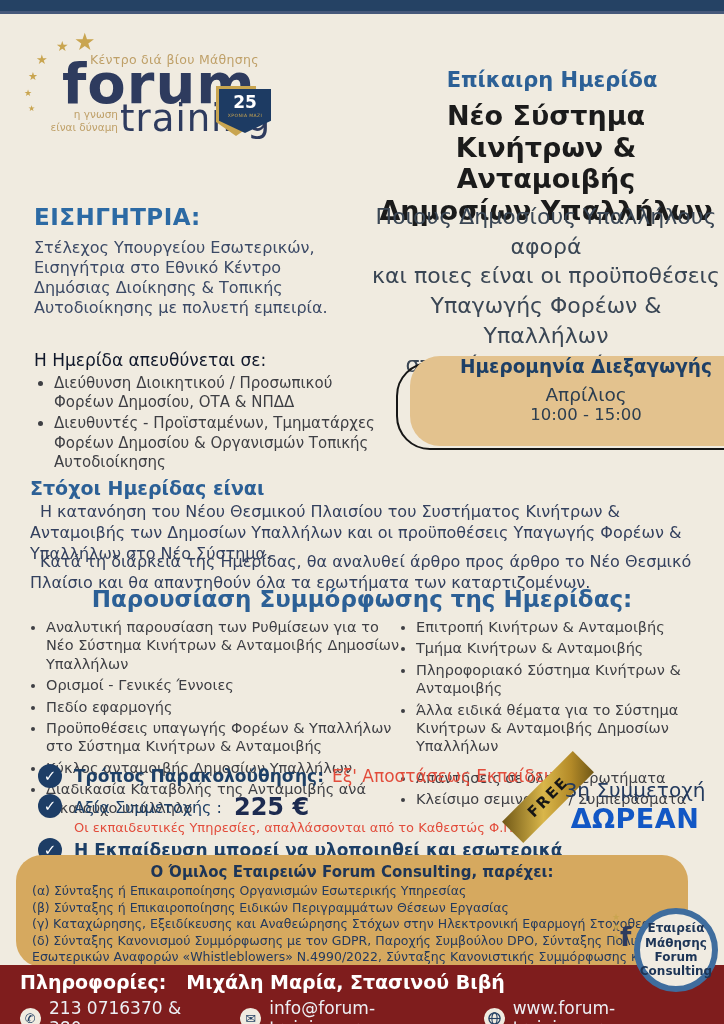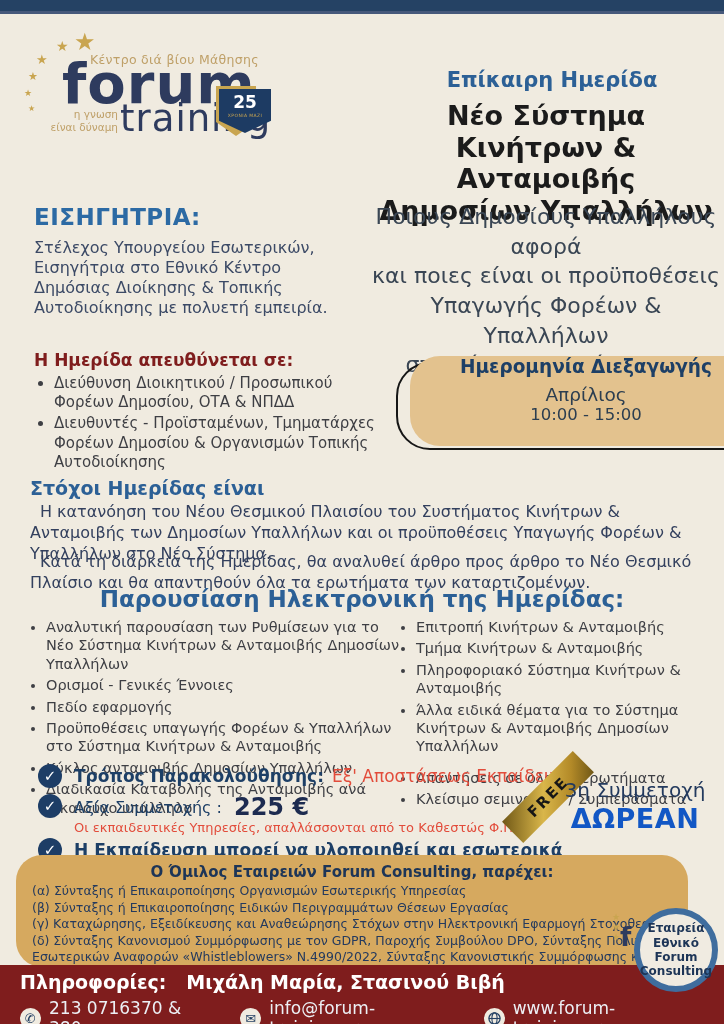--- a/index.html
+++ b/index.html
@@ -44,21 +44,21 @@
   .hero-sub { position:absolute; left:368px; top:202px; width:356px; text-align:center;
               font-size:22px; color:#3a4654; line-height:1.35; }
 
   
   .presenter-h { position:absolute; left:34px; top:204px; font-size:23px; font-weight:bold;
                  color:#2c6aa4; letter-spacing:.5px; }
   .presenter-p { position:absolute; left:34px; top:238px; width:330px; font-size:16px;
                  color:#3c4a66; line-height:1.25; }
 
   
-  .aud-h { position:absolute; left:34px; top:350px; font-size:17px; font-weight:bold; color:#7f1d1d; }
+  .aud-h { position:absolute; left:34px; top:350px; font-size:17px; font-weight:normal; color:#0f172a; }
   .aud-ul { position:absolute; left:54px; top:374px; width:330px; font-size:15px;
             color:#3e3f44; line-height:1.28; }
   .aud-ul li { margin-bottom:2px; }
 
   
   .date-outline { position:absolute; left:396px; top:362px; width:360px; height:88px;
                   border:2.5px solid #161616; border-radius:34px 0 0 34px; }
   .date-box { position:absolute; left:410px; top:356px; width:314px; height:90px;
               background:#e3c28e; border-radius:30px 0 0 30px; padding-left:38px; }
   .date-h { text-align:center; font-size:18.5px; font-weight:bold; color:#1d3f66; }
@@ -187,21 +187,21 @@
   <div class="date-box">
     <div class="date-h">Ημερομηνία Διεξαγωγής</div>
     <div class="date-month">Απρίλιος</div>
     <div class="date-time">10:00 - 15:00</div>
   </div>
 
   <div class="goals-h">Στόχοι Ημερίδας είναι</div>
   <div class="goals-p1">Η κατανόηση του Νέου Θεσμικού Πλαισίου του Συστήματος Κινήτρων &amp; Ανταμοιβής των Δημοσίων Υπαλλήλων και οι προϋποθέσεις Υπαγωγής Φορέων &amp; Υπαλλήλων στο Νέο Σύστημα.</div>
   <div class="goals-p2">Κατά τη διάρκεια της Ημερίδας, θα αναλυθεί άρθρο προς άρθρο το Νέο Θεσμικό Πλαίσιο και θα απαντηθούν όλα τα ερωτήματα των καταρτιζομένων.</div>
 
-  <div class="agenda-h">Παρουσίαση Ηλεκτρονική της Ημερίδας:</div>
+  <div class="agenda-h">Παρουσίαση Συμμόρφωσης της Ημερίδας:</div>
   <ul class="agenda-left">
     <li>Αναλυτική παρουσίαση των Ρυθμίσεων για το Νέο Σύστημα Κινήτρων &amp; Ανταμοιβής Δημοσίων Υπαλλήλων</li>
     <li>Ορισμοί - Γενικές Έννοιες</li>
     <li>Πεδίο εφαρμογής</li>
     <li>Προϋποθέσεις υπαγωγής Φορέων &amp; Υπαλλήλων στο Σύστημα Κινήτρων &amp; Ανταμοιβής</li>
     <li>Κύκλος ανταμοιβής Δημοσίων Υπαλλήλων</li>
     <li>Διαδικασία Καταβολής της Ανταμοιβής  ανά δικαιούχο υπάλληλο</li>
   </ul>
   <ul class="agenda-right">
     <li>Επιτροπή Κινήτρων &amp; Ανταμοιβής</li>
@@ -238,21 +238,21 @@
     <div class="provides-h">Ο Όμιλος Εταιρειών Forum Consulting, παρέχει:</div>
     <div class="provides-item">(α) Σύνταξης ή Επικαιροποίησης Οργανισμών Εσωτερικής Υπηρεσίας</div>
     <div class="provides-item">(β) Σύνταξης ή Επικαιροποίησης Ειδικών Περιγραμμάτων Θέσεων Εργασίας</div>
     <div class="provides-item">(γ) Καταχώρησης, Εξειδίκευσης και Αναθεώρησης Στόχων στην Ηλεκτρονική Εφαρμογή Στοχοθεσίας</div>
     <div class="provides-item">(δ) Σύνταξης Κανονισμού Συμμόρφωσης με τον GDPR, Παροχής Συμβούλου DPO, Σύνταξης Πολιτικών Εσωτερικών Αναφορών «Whistleblowers» Ν.4990/2022, Σύνταξης Κανονιστικής Συμμόρφωσης κατά της Βίας &amp; Παρενόχλησης στην Εργασία (Ν.4808/2021)</div>
   </div>
 
   <div class="badge-stars">★<br>★<br>★</div>
   <div class="badge-f">f</div>
   <div class="corner-badge preline">Εταιρεία
-Εθνικό
+Μάθησης
 Forum
 Consulting</div>
 
   <div class="footer">
     <div class="footer-info">
       <span>Πληροφορίες:</span>&nbsp;&nbsp;
       <span>Μιχάλη Μαρία, Στασινού Βιβή</span>
     </div>
     <div class="footer-row">
       <span class="contact">

